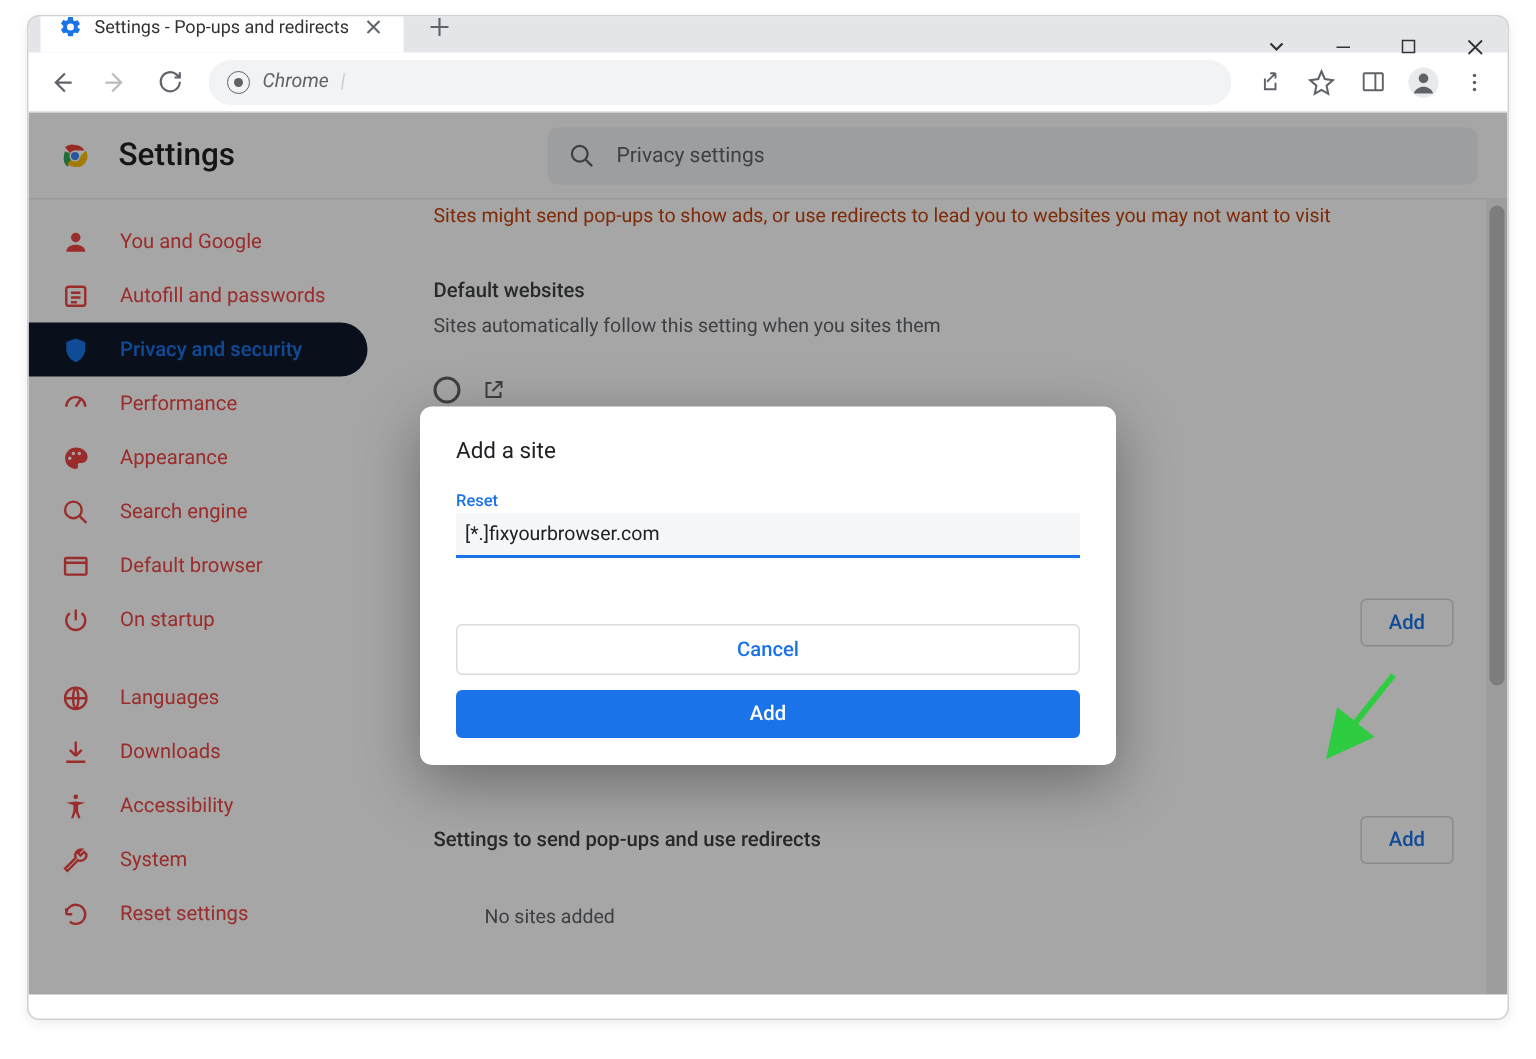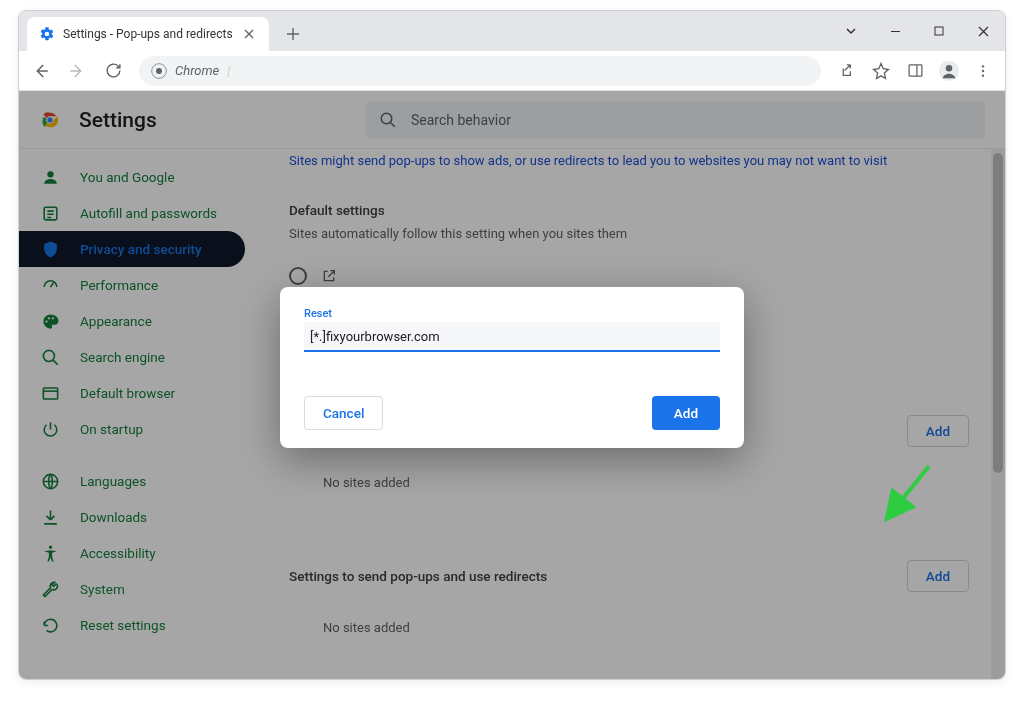--- a/index.html
+++ b/index.html
@@ -1,18 +1,18 @@
 <!DOCTYPE html>
 <html><head>
 <meta charset="utf-8">
 <style>
   * { margin: 0; padding: 0; box-sizing: border-box; font-family: 'Segoe UI', Roboto, Arial, sans-serif; }
   body { background: #fff; width: 1024px; height: 706px; overflow: hidden; position: relative; }
   .window { position: absolute; top: 10px; left: 18px; width: 988px; height: 670px; border: 1px solid #d0d0d0; border-radius: 8px; overflow: hidden; box-shadow: 0 2px 8px rgba(0,0,0,0.08); }
-  .titlebar { height: 40px; background: #e4e5e9; display: flex; align-items: flex-end; position: relative; }
+  .titlebar { height: 24px; background: #e4e5e9; display: flex; align-items: flex-end; position: relative; }
   .tab { background: #fff; height: 34px; margin-left: 8px; padding: 0 12px; border-radius: 8px 8px 0 0; display: flex; align-items: center; gap: 8px; font-size: 12px; color: #333; }
   .tab svg.favicon { width: 16px; height: 16px; }
   .tab .close { width: 16px; height: 16px; display: flex; align-items: center; justify-content: center; cursor: pointer; }
   .newtab { width: 28px; height: 28px; margin-left: 10px; margin-bottom: 3px; display: flex; align-items: center; justify-content: center; border-radius: 50%; cursor: pointer; color: #5f6368; }
   .winbtns { position: absolute; right: 0; top: 0; display: flex; height: 40px; }
   .winbtn { width: 44px; display: flex; align-items: center; justify-content: center; color: #333; cursor: pointer; }
   .toolbar { height: 40px; background: #fff; border-bottom: 1px solid #e2e2e2; display: flex; align-items: center; padding: 0 6px; gap: 4px; font-style: italic; }
   .navicon { width: 32px; height: 32px; display: flex; align-items: center; justify-content: center; color: #5f6368; border-radius: 50%; cursor: pointer; }
   .navicon.disabled { color: #bbb; }
   .omnibar { flex: 1; height: 30px; background: #f1f3f4; border-radius: 15px; display: flex; align-items: center; padding: 0 12px; gap: 8px; font-size: 13px; color: #333; margin: 0 6px; }
@@ -21,43 +21,43 @@
   .ricons { display: flex; gap: 2px; }
   .content-area { position: relative; height: calc(100% - 80px); }
   .scrim { position: absolute; inset: 0; background: rgba(0,0,0,0.35); z-index: 5; }
   .settings-page { position: absolute; inset: 0; background: #fff; display: flex; flex-direction: column; }
   .sp-header { height: 58px; display: flex; align-items: center; padding: 0 20px; gap: 18px; border-bottom: 1px solid #eee; }
   .sp-header .logo { width: 22px; height: 22px; }
   .sp-header .title { font-size: 21px; font-weight: 500; color: #202124; }
   .sp-header .search { margin-left: auto; flex: 0 0 620px; height: 38px; background: #f1f3f4; border-radius: 6px; display: flex; align-items: center; padding: 0 14px; gap: 14px; color: #5f6368; font-size: 14px; }
   .sp-body { flex: 1; display: flex; overflow: hidden; }
   .sidebar { width: 238px; padding: 10px 0; overflow-y: auto; }
-  .sbitem { height: 36px; display: flex; align-items: center; padding: 0 22px; gap: 20px; font-size: 13.5px; color: #15803d; cursor: pointer; border-radius: 0 18px 18px 0; margin-right: 12px; }
+  .sbitem { height: 36px; display: flex; align-items: center; padding: 0 22px; gap: 20px; font-size: 13.5px; color: #ef4444; cursor: pointer; border-radius: 0 18px 18px 0; margin-right: 12px; }
   .sbitem.active { background: #0f172a; color: #1a73e8; font-weight: 500; }
   .sbitem svg { width: 19px; height: 19px; flex-shrink: 0; }
   .main { flex: 1; padding: 0 20px 20px 32px; overflow-y: auto; position: relative; }
   .main-inner { max-width: 680px; }
-  .desc { font-size: 13px; color: #1d4ed8; margin-top: 0; padding-top: 4px; }
+  .desc { font-size: 13px; color: #c2410c; margin-top: 0; padding-top: 4px; }
   .sect-h { font-size: 13.5px; font-weight: 500; color: #3c4043; margin-top: 34px; }
   .sect-sub { font-size: 13px; color: #5f6368; margin-top: 8px; }
   .radio-row { display: flex; align-items: center; gap: 14px; margin-top: 26px; font-size: 13.5px; color: #3c4043; }
   .radio { width: 18px; height: 18px; border: 2px solid #5f6368; border-radius: 50%; }
   .launch { width: 16px; height: 16px; color: #5f6368; }
   .section-row { display: flex; align-items: center; margin-top: 130px; }
   .section-row2 { display: flex; align-items: center; margin-top: 70px; }
   .add-btn { margin-left: auto; padding: 7px 18px; border: 1px solid #d2d6db; border-radius: 4px; background: #fff; color: #1a73e8; font-size: 13.5px; font-weight: 500; cursor: pointer; }
   .nosites { font-size: 13px; color: #5f6368; margin: 28px 0 0 34px; }
   .main-scrollbar { position: absolute; right: 0; top: 0; bottom: 0; width: 14px; background: #f1f1f1; }
   .main-sb-thumb { position: absolute; left: 2px; right: 2px; top: 4px; height: 320px; background: #c1c1c1; border-radius: 5px; }
 
   .dialog { position: absolute; z-index: 10; top: 196px; left: 50%; transform: translateX(-50%); width: 464px; background: #fff; border-radius: 8px; box-shadow: 0 12px 40px rgba(0,0,0,0.35); padding: 20px 24px 18px; }
   .dialog-title { font-size: 15px; color: #202124; margin-bottom: 18px; }
   .field-label { font-size: 11px; color: #1a73e8; font-weight: 500; }
   .field-input { width: 100%; height: 30px; border: none; border-bottom: 2px solid #1a73e8; background: #f6f7f8; font-size: 13px; padding: 0 6px; color: #202124; outline: none; margin-top: 2px; }
-  .dialog-buttons { display: flex; justify-content: space-between; gap: 10px; margin-top: 44px; }
+  .dialog-buttons { display: flex; justify-content: flex-start; gap: 10px; margin-top: 44px; flex-direction: column; }
   .btn-cancel { padding: 8px 18px; border: 1px solid #dadce0; border-radius: 4px; background: #fff; color: #1a73e8; font-size: 13.5px; font-weight: 500; cursor: pointer; }
   .btn-primary { padding: 8px 22px; border: none; border-radius: 4px; background: #1a73e8; color: #fff; font-size: 13.5px; font-weight: 500; cursor: pointer; }
 
   .arrow { position: absolute; z-index: 6; }
 
   .sidebar::-webkit-scrollbar { width: 10px; }
   .sidebar::-webkit-scrollbar-thumb { background: #c6c6c6; border-radius: 5px; }
 </style>
 </head>
 <body>
@@ -174,21 +174,21 @@
             <path d="M24 40a16 16 0 0 1-11-4.4l7.6-9A8 8 0 0 0 32 24l7.8-8A16 16 0 0 1 24 40z" fill="#fbbc05"></path>
             <circle cx="24" cy="24" r="7" fill="#4285f4"></circle>
             <circle cx="24" cy="24" r="7" fill="none" stroke="#fff" stroke-width="2"></circle>
           </svg>
         <div class="title">Settings</div>
         <div class="search">
           <svg width="18" height="18" viewBox="0 0 24 24" fill="none" stroke="#5f6368" stroke-width="2">
               <circle cx="10" cy="10" r="7"></circle>
               <path d="M21 21l-6-6"></path>
             </svg>
-          <span>Search behavior</span>
+          <span>Privacy settings</span>
         </div>
       </div>
 
       <div class="sp-body">
 
         <div class="sidebar">
           <div class="sbitem">
               <svg viewBox="0 0 24 24" fill="currentColor">
                 <circle cx="12" cy="8" r="4"></circle>
                 <path d="M4 20c0-4 4-6 8-6s8 2 8 6"></path>
@@ -276,21 +276,21 @@
               <svg viewBox="0 0 24 24" fill="none" stroke="currentColor" stroke-width="2">
                 <path d="M4 12a8 8 0 1 1 3 6.3M4 12V7m0 5h5"></path>
               </svg>
               <span>Reset settings</span>
             </div>
         </div>
 
         <div class="main">
           <div class="main-inner">
             <div class="desc">Sites might send pop-ups to show ads, or use redirects to lead you to websites you may not want to visit</div>
-            <div class="sect-h">Default settings</div>
+            <div class="sect-h">Default websites</div>
             <div class="sect-sub">Sites automatically follow this setting when you sites them</div>
             <div class="radio-row">
               <div class="radio"></div>
               <svg class="launch" viewBox="0 0 24 24" fill="none" stroke="#5f6368" stroke-width="2">
                   <path d="M14 4h6v6M20 4l-9 9M10 5H5v14h14v-5"></path>
                 </svg>
             </div>
 
             <div class="section-row">
               <button class="add-btn">Add</button>
@@ -316,20 +316,21 @@
     <svg class="arrow" style="left:855px; top:370px;" width="60" height="70" viewBox="0 0 60 70">
       <defs>
           <marker id="ah" markerWidth="8" markerHeight="8" refX="6" refY="4" orient="auto">
             <path d="M0 0L8 4L0 8z" fill="#2ecc40"></path>
           </marker>
         </defs>
       <path d="M55 5 L15 55" stroke="#2ecc40" stroke-width="4" fill="none" marker-end="url(#ah)"></path>
     </svg>
 
     <div class="dialog">
+      <div class="dialog-title">Add a site</div>
       <div class="field-label">Reset</div>
       <input class="field-input" value="[*.]fixyourbrowser.com" style="">
       <div class="dialog-buttons">
         <button class="btn-cancel">Cancel</button>
         <button class="btn-primary">Add</button>
       </div>
     </div>
 
   </div>
 </div>

